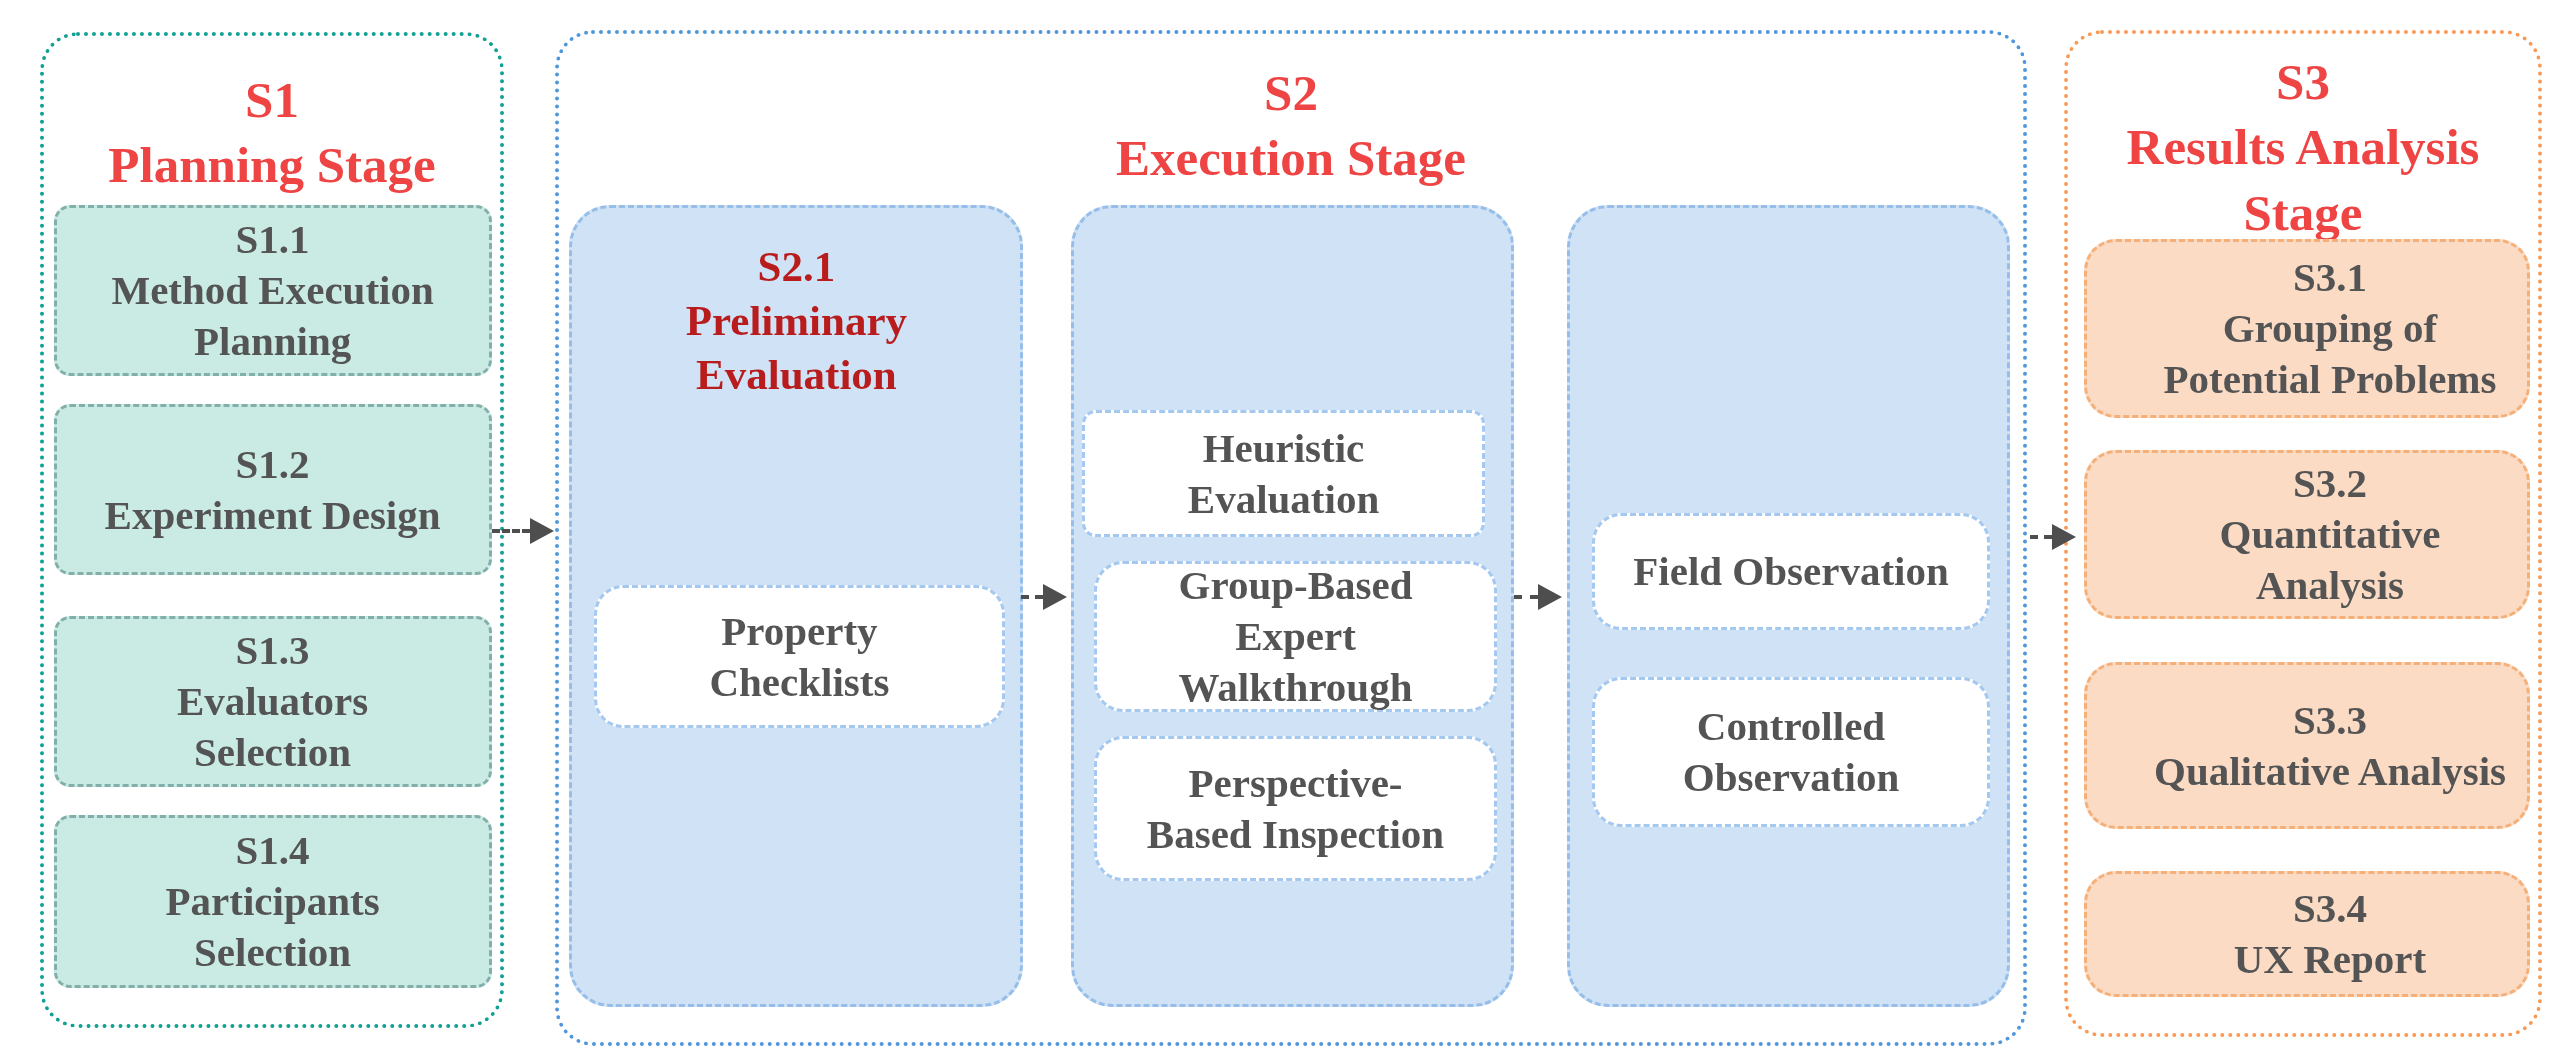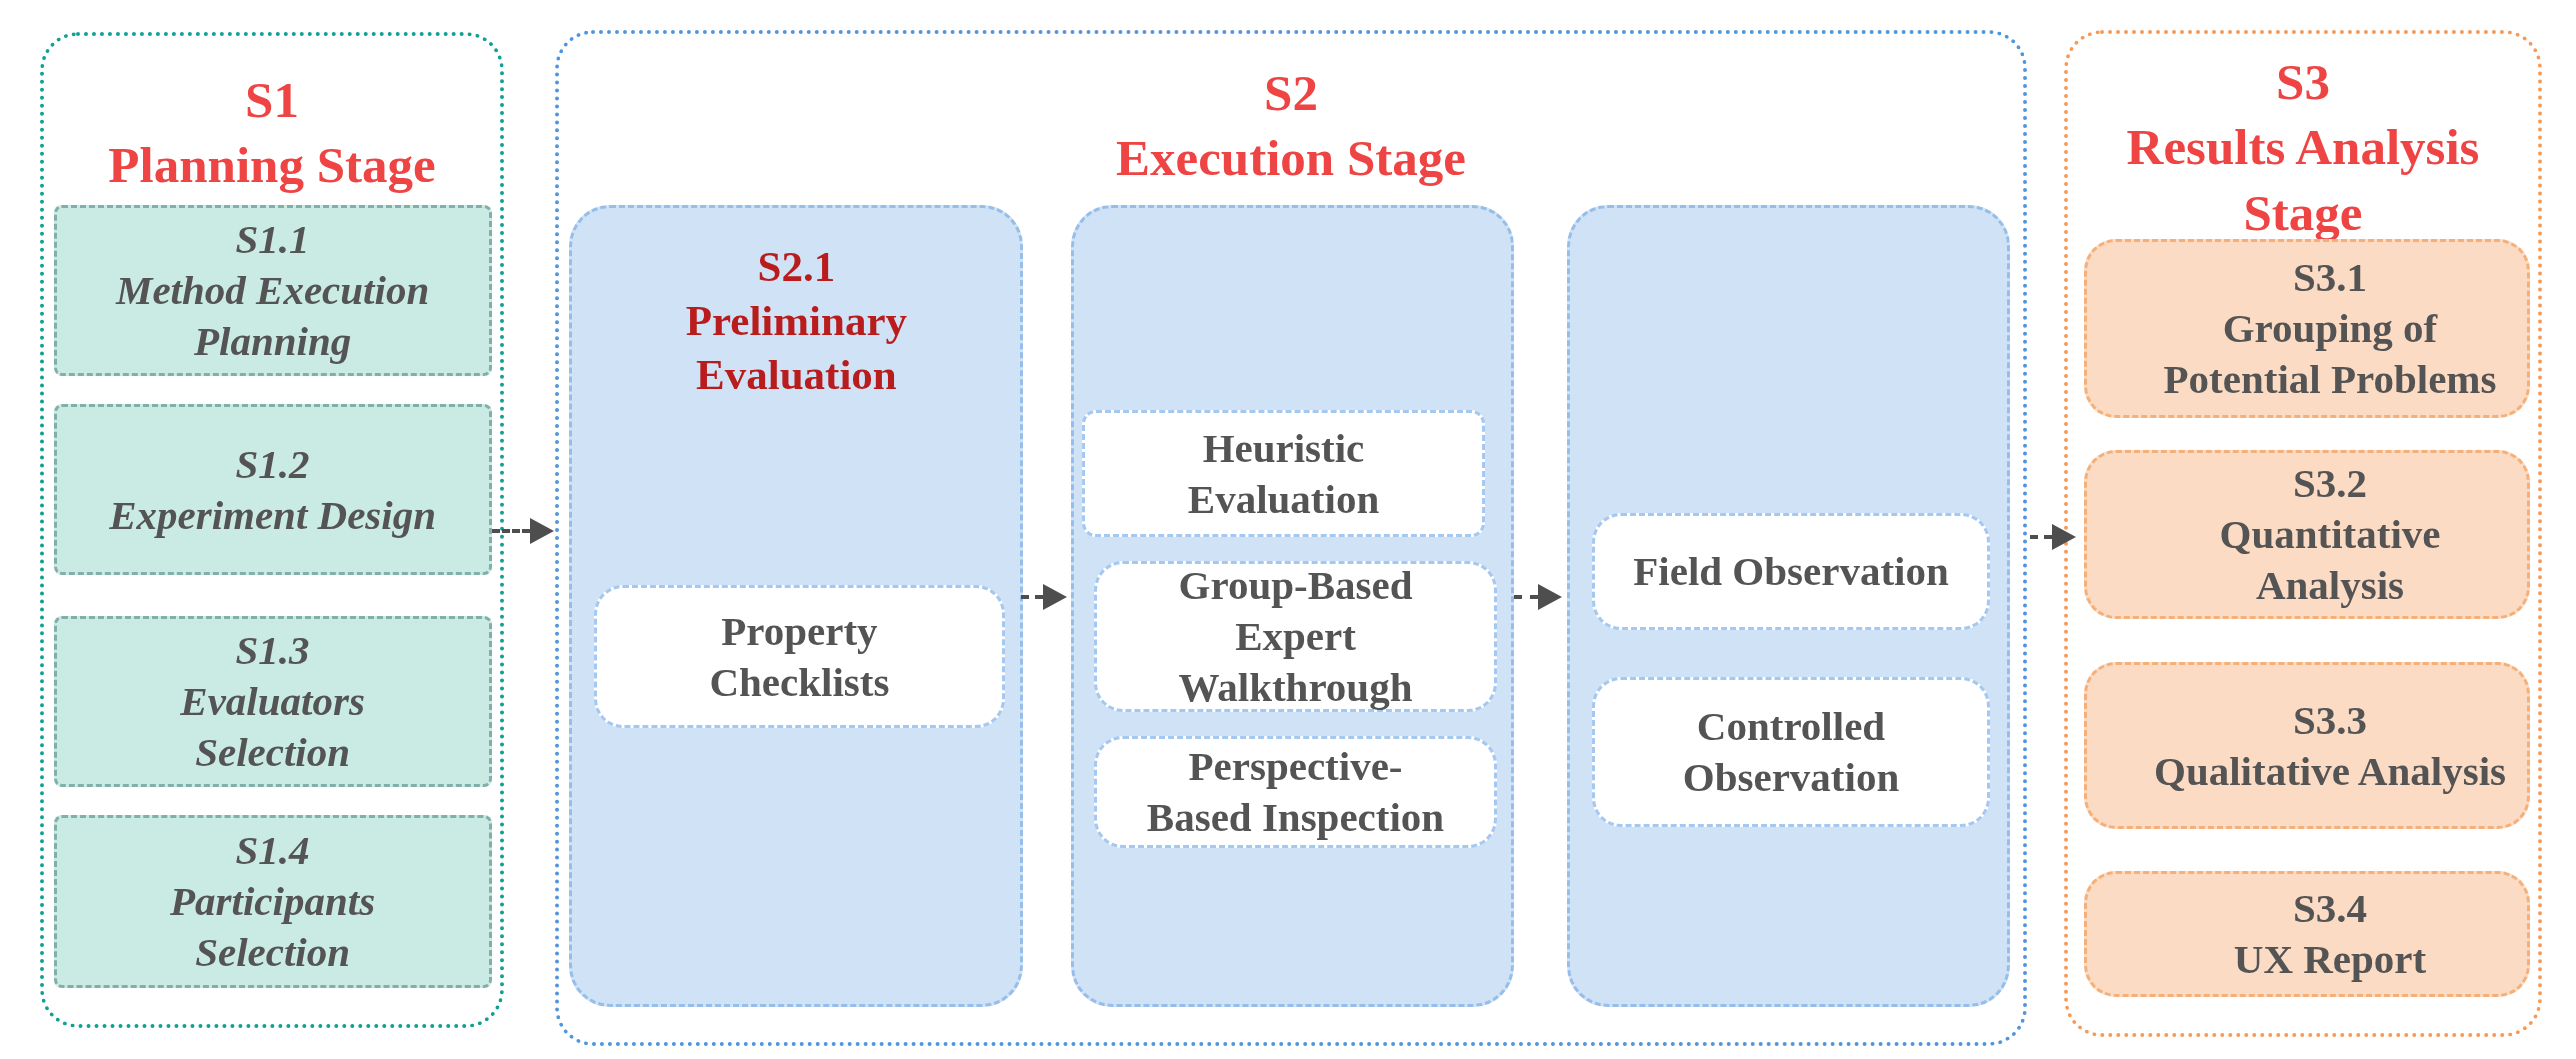--- a/index.html
+++ b/index.html
@@ -54,22 +54,21 @@
     text-align: center;
     font-weight: bold;
     color: #545454;
     font-size: 41px;
     line-height: 1.24;
     white-space: pre-line;
   }
   .node.mint {
     background: #c9ebe3;
     border: 3.2px dashed #82afa9;
-    border-radius: 8px;
-    font-style: italic;
+    border-radius: 16px;
   }
   .node.peach {
     background: #fbdbc4;
     border: 3.2px dashed #f5b07a;
     border-radius: 32px;
     padding-left: 46px;
   }
   .node.white {
     background: #ffffff;
     border: 3.2px dashed #a5c8f0;
@@ -143,21 +142,21 @@
       <div class="node white" style="left:21.5px; top:377px; width:411px; height:143px;">Property
 Checklists</div>
     </div>
 
     <div class="column" style="left:512px; width:443px;">
       <div class="node white" style="left:8px; top:202px; width:403px; height:127px;border-radius:14px;">Heuristic
 Evaluation</div>
       <div class="node white" style="left:20px; top:353px; width:403px; height:151px;">Group-Based
 Expert
 Walkthrough</div>
-      <div class="node white" style="left:20px; top:528px; width:403px; height:112px;">Perspective-
+      <div class="node white" style="left:20px; top:528px; width:403px; height:145px;">Perspective-
 Based Inspection</div>
     </div>
 
     <div class="column" style="left:1008px; width:443px;">
       <div class="node white" style="left:22px; top:305px; width:398px; height:117px;">Field Observation</div>
       <div class="node white" style="left:22px; top:469px; width:398px; height:150px;">Controlled
 Observation</div>
     </div>
   </section>
 

